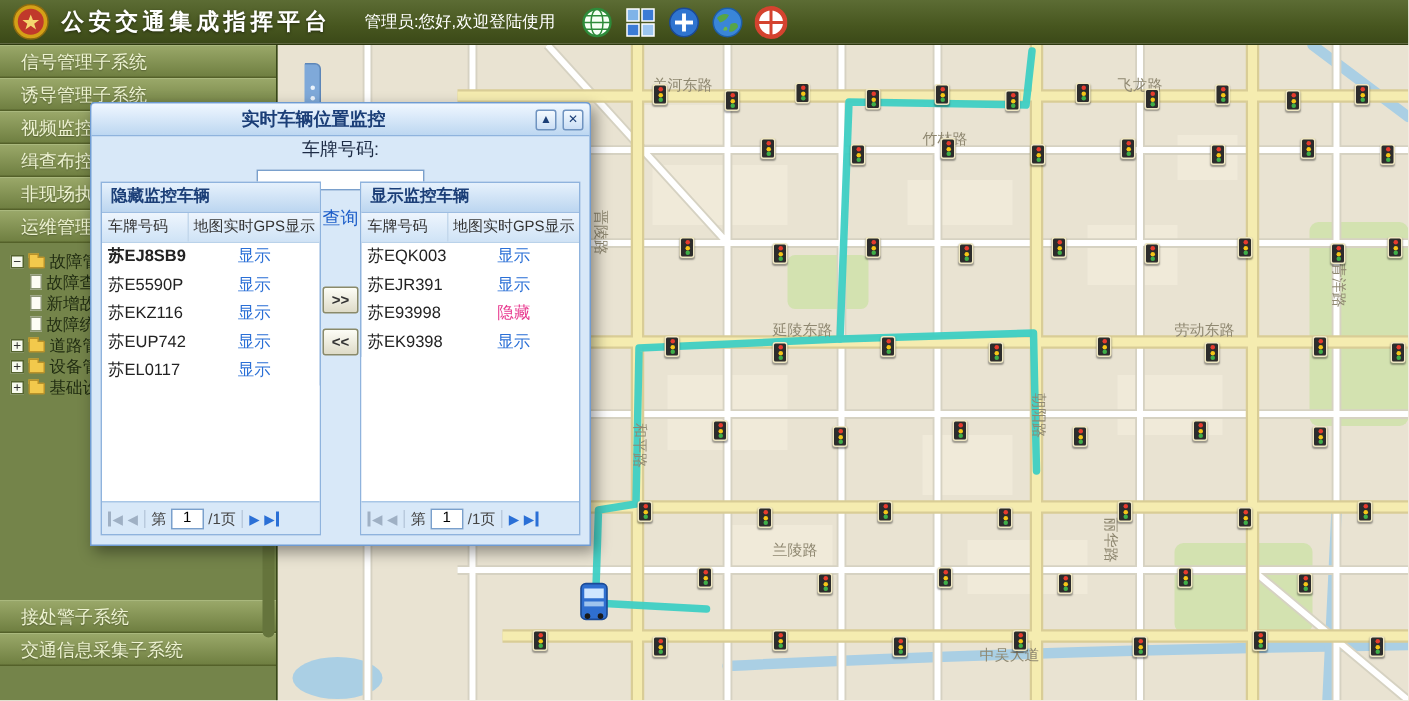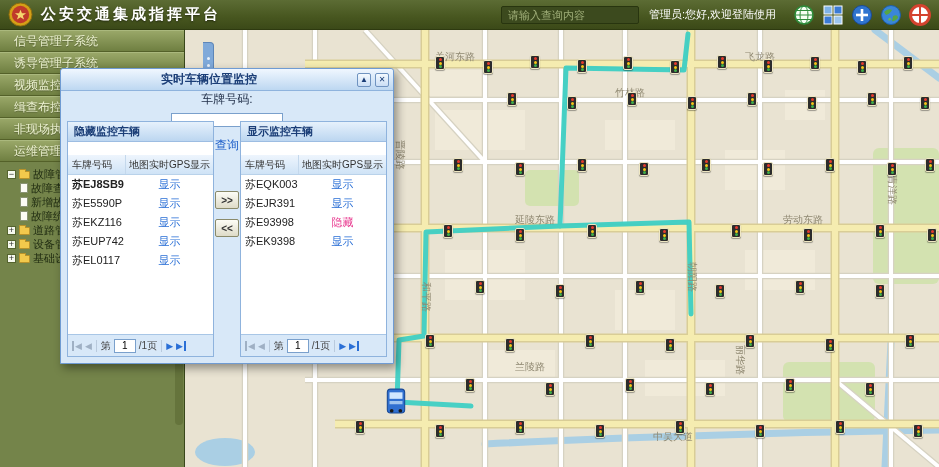--- a/index.html
+++ b/index.html
@@ -69,21 +69,21 @@
              text-align:center; cursor:pointer; }
   .search-row { height:30px; display:flex; align-items:center; gap:5px; padding:0 8px;flex-direction:column; }
   .search-row label { color:#1d2b45; font-size:12px; }
   .plate-input { width:112px; height:18px; border:1px solid #7aa0cc; font-size:11px; padding:0 3px; background:#fff; }
   .query-link { color:#1b5cc8; cursor:pointer; }
   .panels { display:flex; padding:0 6px; height:236px; }
   .panel { width:148px; background:#fff; border:1px solid #8fb3dd; display:flex; flex-direction:column; }
   .panel-title { flex:none; height:20px; line-height:19px; padding-left:6px; font-size:11px; font-weight:bold;
                  color:#1b3e77; background:linear-gradient(#e6f1fc,#bcd6f0); border-bottom:1px solid #9dbde2; }
   .col-head { flex:none; height:20px; display:flex; background:linear-gradient(#eef5fd,#cfe3f6);
-              border-bottom:1px solid #b9d2ea; font-size:10px; color:#333;margin-top:13px; }
+              border-bottom:1px solid #b9d2ea; font-size:10px; color:#333; }
   .col-head .c1 { width:58px; line-height:19px; padding-left:4px; border-right:1px solid #c4d8ec; }
   .col-head .c2 { flex:1; line-height:19px; text-align:center; white-space:nowrap; overflow:hidden; }
   .tbody { flex:none; }
   .trow { height:19px; display:flex; font-size:11px; cursor:pointer; }
   .trow .tc { line-height:19px; }
   .trow .plate { width:58px; padding-left:4px; color:#222; white-space:nowrap; }
   .trow .plate.sel { font-weight:bold; }
   .trow .act { flex:1; text-align:center; }
   .show-link { color:#2a6fd6; } .hide-link { color:#e8388e; }
   .tfill { flex:1; background:#fff; }
@@ -105,21 +105,20 @@
 
 <div class="app">
 
   <div class="header">
     <svg class="badge" viewBox="0 0 26 26">
       <circle cx="13" cy="13" r="12" fill="#d4a017" stroke="#8a6a10"></circle>
       <circle cx="13" cy="13" r="9" fill="#c0392b"></circle>
       <polygon points="13,8 14.5,11.8 18.8,11.8 15.4,14.3 16.7,18.3 13,15.8 9.3,18.3 10.6,14.3 7.2,11.8 11.5,11.8" fill="#f5d76e"></polygon>
     </svg>
     <div class="app-title">公安交通集成指挥平台</div>
-    <input class="hdr-search" type="text" placeholder="请输入查询内容" style="">
     <div class="welcome">管理员:您好,欢迎登陆使用</div>
     <svg class="hicon" viewBox="0 0 22 22">
       <circle cx="11" cy="11" r="9" fill="#f6fff4" stroke="#2e8b3a" stroke-width="1.6"></circle>
       <ellipse cx="11" cy="11" rx="4" ry="9" fill="none" stroke="#2e8b3a"></ellipse>
       <line x1="2" y1="11" x2="20" y2="11" stroke="#2e8b3a"></line>
         <line x1="3.5" y1="6.5" x2="18.5" y2="6.5" stroke="#2e8b3a"></line>
       <line x1="3.5" y1="15.5" x2="18.5" y2="15.5" stroke="#2e8b3a"></line>
     </svg>
     <svg class="hicon" viewBox="0 0 22 22">
       <rect x="2" y="2" width="8" height="8" fill="#7fb3e8" stroke="#fff"></rect>
@@ -185,20 +184,24 @@
         <span class="expander">+</span>
         <span class="folder"></span>
         <span>基础设置</span>
       </div>
     </div>
 
     <div class="tree-scrollbar">
         <i></i>
       </div>
 
+    <div class="bottom-group">
+      <div class="acc-item">接处警子系统</div>
+      <div class="acc-item">交通信息采集子系统</div>
+    </div>
   </div>
 
   <div class="map">
     <svg class="base" width="754" height="437" viewBox="0 0 754 437">
       <rect x="0" y="0" width="754" height="437" fill="#e9e3d2"></rect>
 
       <g fill="#f0ead9">
         <rect x="250" y="80" width="90" height="40"></rect>
           <rect x="420" y="90" width="70" height="30"></rect>
         <rect x="540" y="120" width="60" height="40"></rect>

